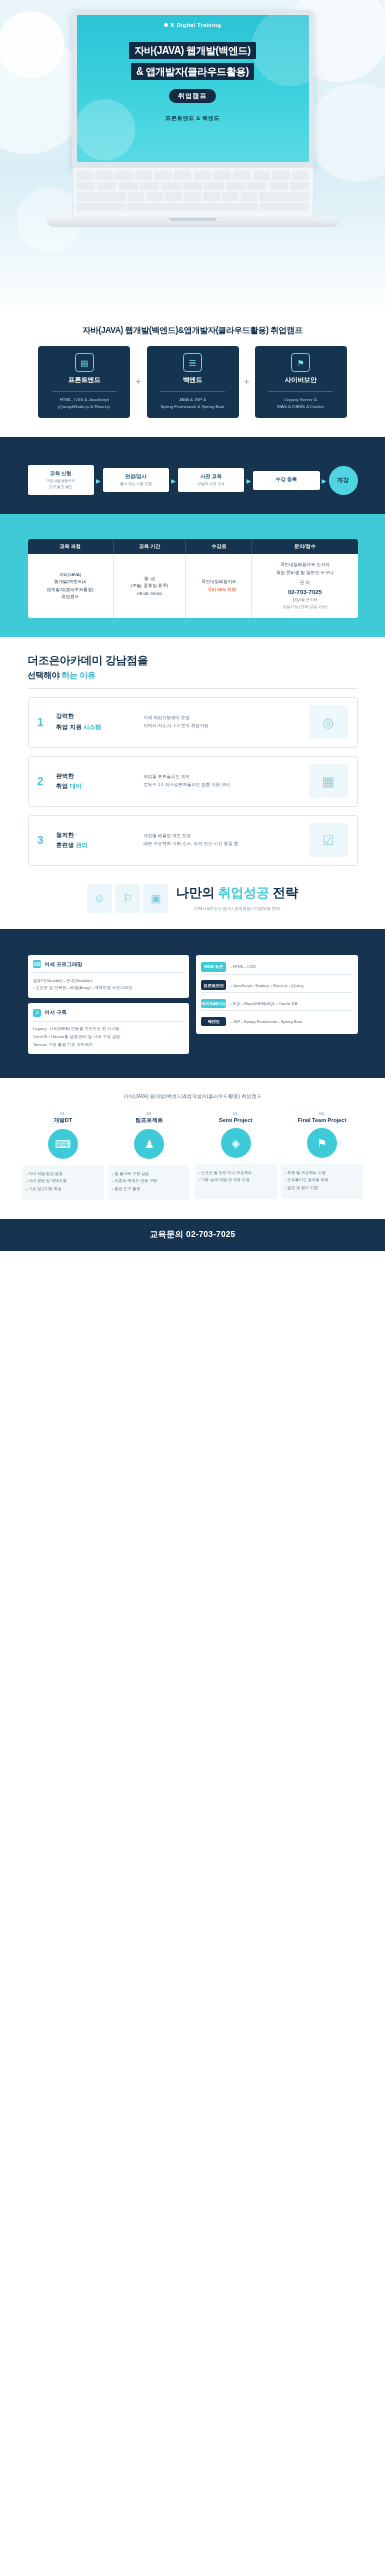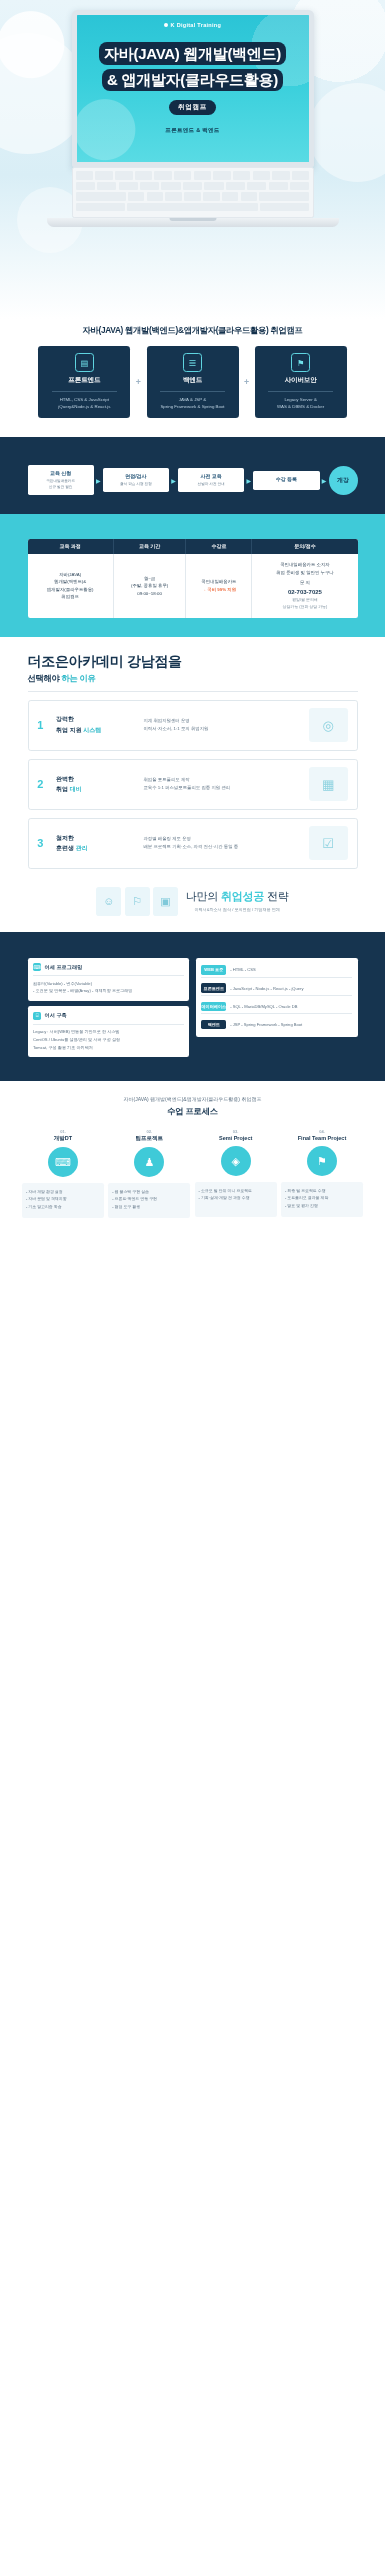--- a/index.html
+++ b/index.html
@@ -60,22 +60,22 @@
     margin-top: 6.6px; color:#fff; font-size: 5.5px; letter-spacing:0.3px; font-weight:bold;
     position:relative; z-index:2;
   }
   .kdt-logo-line { display:flex; align-items:center; gap:2.8px; }
   .kdt-dot { width:3.9px;height:3.9px;border-radius:50%;background:#fff; display:inline-block;}
   .hero-title-wrap { position:relative; z-index:2; margin-top:14.3px; text-align:center; }
   .hero-title1, .hero-title2 {
     display:inline-block;
     background:#122b45;
     color:#ffffff;
-    font-size: 15px; font-weight: bold;
-    padding: 2.8px 5px; border-radius:8px; letter-spacing:-0.3px;
+    font-size: 10px; font-weight: bold;
+    padding: 2.8px 5px; border-radius:1px; letter-spacing:-0.3px;
     line-height: 1.15;
   }
   .hero-title2 { margin-top: 3.9px; }
   .hero-badge {
     position:relative; z-index:2; margin-top:8.8px;
     background:#122b45; color:#fff; font-size:6.6px; font-weight:bold;
     padding:2.8px 8.8px; border-radius:7.7px; letter-spacing:0.6px;
   }
   .hero-sub {
     position:relative; z-index:2; margin-top:12px; color:#0e3a52;
@@ -157,21 +157,21 @@
     vertical-align:middle; line-height:1.7;
   }
   .tbl td:last-child { border-right:none; }
   .tbl .orange { color:#ef6c3e; font-weight:bold; }
   .tbl .tel { color:#16344f; font-weight:bold; font-size:6px; }
   .tbl .small { font-size:3.9px; color:#7b8e9d; }
 
   
   .secD { background:#ffffff; padding: 16.5px 0 14.3px 0; }
   .secD-head { width:330px; margin:0 auto; }
-  .secD-h1 { font-size:14px; font-weight:bold; color:#16344f; letter-spacing:-0.3px; }
+  .secD-h1 { font-size:11px; font-weight:bold; color:#16344f; letter-spacing:-0.3px; }
   .secD-h2 { font-size:8.3px; font-weight:bold; color:#16344f; letter-spacing:-0.3px; margin-top:2.2px; }
   .secD-h2 b { color:#2bb8c8; }
   .secD-rule { width:330px; height:1.1px; background:#e2e8ed; margin:6.6px auto 0; }
   .reason {
     width:330px; margin: 7.7px auto 0; border:0.6px solid #dfe7ec; border-radius:2.8px;
     display:flex; align-items:center; padding: 7.7px 8.8px; position:relative; background:#fff;
   }
   .reason .rn { font-size:11px; font-weight:bold; color:#3fcad8; width:18.7px; }
   .reason .rt { width: 83px; }
   .reason .rt .rt1 { font-size:6px; font-weight:bold; color:#16344f; }
@@ -181,21 +181,21 @@
   .reason .rimg {
     width:39px;height:34px;border-radius:3.3px;background:#eef7fa;
     display:flex;align-items:center;justify-content:center;color:#8fd3e0;font-size:13.2px;
   }
 
   
   .secE { background:#ffffff; padding: 3.3px 0 16.5px; text-align:center; }
   .secE-inner { width:330px; margin:0 auto; display:flex; align-items:center; justify-content:center; gap:7.7px; }
   .secE-figs { display:flex; align-items:flex-end; gap:3.3px; }
   .fig { width:25px; height:29px; background:#eaf6fa; border-radius:2.8px; display:flex; align-items:center; justify-content:center; color:#7fc9da; font-size:11px;}
-  .secE-text .e1 { font-size:11px; font-weight:normal; color:#16344f; letter-spacing:-0.2px;}
+  .secE-text .e1 { font-size:13px; font-weight:bold; color:#16344f; letter-spacing:-0.2px;}
   .secE-text .e1 b { color:#3fcad8; }
   .secE-text .e2 { font-size:4.1px; color:#7b8e9d; margin-top:3.3px; line-height:1.6; }
 
   
   .secF { background:#16344f; padding: 14.3px 0 18.7px; }
   .secF-title { text-align:center; color:#ffffff; font-size:8.3px; font-weight:bold; letter-spacing:-0.2px; }
   .curr { width:330px; margin:11px auto 0; display:flex; gap:6.6px; }
   .curr-col { flex:1; }
   .curr-box {
     background:#ffffff; border-radius:2.2px; padding:5.5px 5.5px; margin-bottom:5.5px;
@@ -533,21 +533,20 @@
             <div class="tag dark">백엔드</div>
             <div class="val">- JSP - Spring Framework - Spring Boot</div>
           </div>
         </div>
       </div>
     </div>
   </section>
 
   <section class="secG">
     <div class="secG-sup">자바(JAVA) 웹개발(백엔드)&amp;앱개발자(클라우드활용) 취업캠프</div>
-    <div class="secG-title">수업 프로세스</div>
     <div class="steps">
 
       <div class="step">
         <div class="sn">01.</div>
         <div class="st">개발DT</div>
         <div class="sc">⌨</div>
         <div class="sbox" style="white-space:pre-line">- 자바 개발 환경 설정
 - 자바 문법 및 객체지향
 - 기초 알고리즘 학습</div>
       </div>
@@ -573,15 +572,16 @@
         <div class="sn">04.</div>
         <div class="st">Final Team Project</div>
         <div class="sc">⚑</div>
         <div class="sbox" style="white-space:pre-line">- 최종 팀 프로젝트 수행
 - 포트폴리오 결과물 제작
 - 발표 및 평가 진행</div>
       </div>
     </div>
   </section>
 
+  <footer class="footer">교육문의 02-703-7025</footer>
 
 </div>
 
 
 </body></html>

